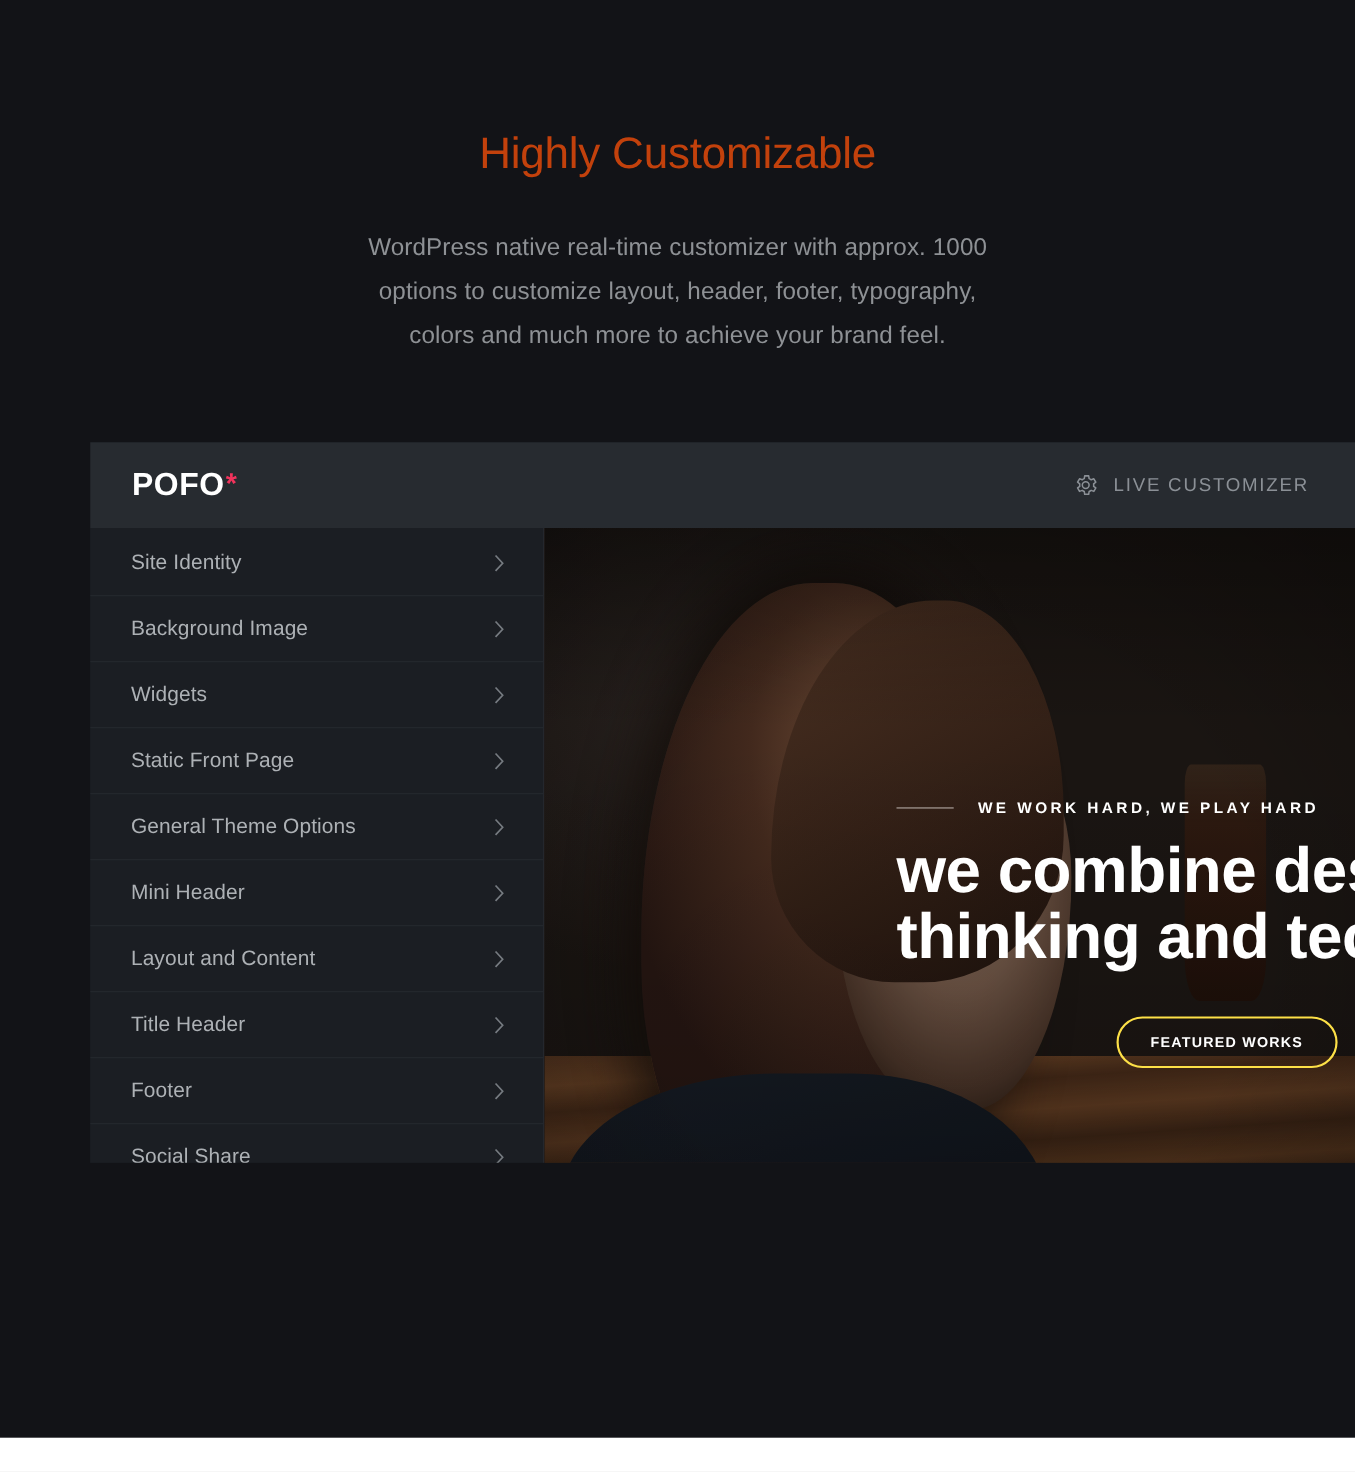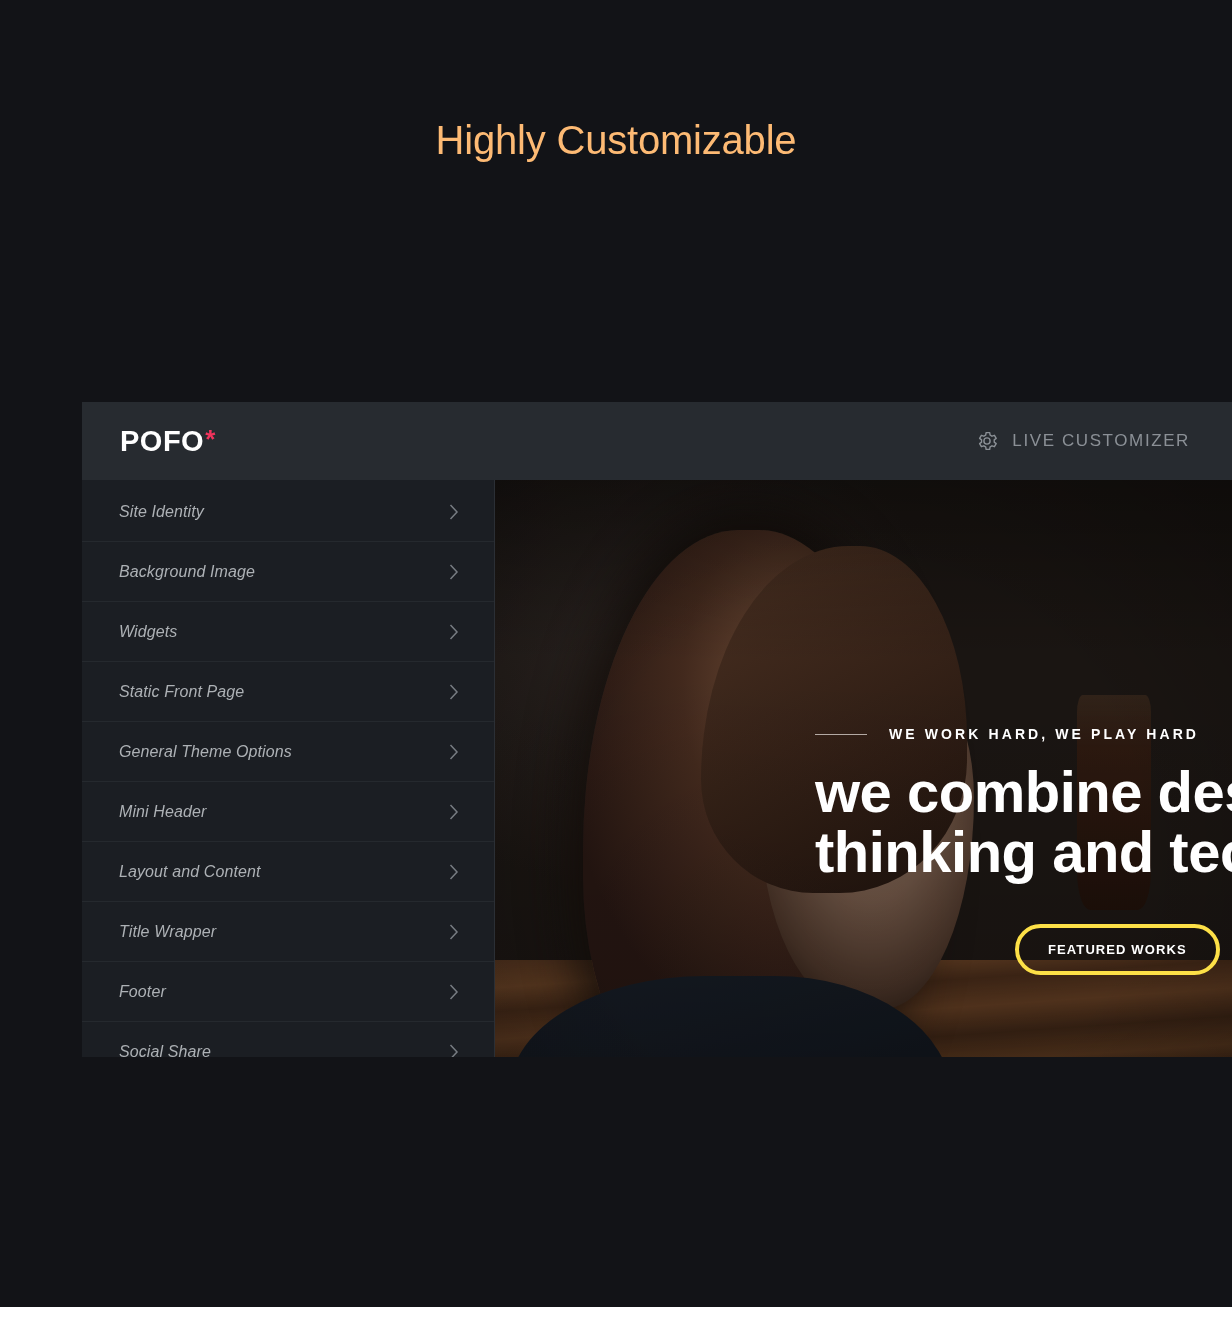--- a/index.html
+++ b/index.html
@@ -21,21 +21,21 @@
   
   .intro {
     position:absolute;
     top:0; left:0; width:1232px;
     padding-top:118px;
     text-align:center;
   }
   .intro-title {
     font-size:40px;
     font-weight:400;
-    color:#fdba74;
+    color:#c2410c;
     letter-spacing:-0.2px;
     line-height:1.1;
   }
   .intro-sub {
     margin-top:43px;
     font-size:22px;
     font-weight:400;
     line-height:40px;
     color:#8e9195;
     letter-spacing:0.1px;
@@ -109,25 +109,24 @@
     height:60px;
     display:flex;
     align-items:center;
     justify-content:space-between;
     padding:0 34px 0 37px;
     border-bottom:1px solid #25292e;
     cursor:pointer;
   }
   .side-item:first-child { margin-top:2px; }
   .side-label {
-    font-size:16px;
+    font-size:19px;
     color:#adb1b5;
     font-weight:400;
     letter-spacing:0.1px;
-    font-style:italic;
   }
   .chev { display:block; width:12px; height:18px; opacity:.72; }
 
   
   .preview {
     position:relative;
     flex:1 1 auto;
     overflow:hidden;
     background:#1b1411;
   }
@@ -292,38 +291,43 @@
     font-weight:700;
     color:#ffffff;
     letter-spacing:-0.5px;
     white-space:nowrap;
   }
   .hero-btn {
     display:inline-block;
     margin-top:42px;
     margin-left:200px;
     padding:14px 29px;
-    border:4px solid #fde047;
+    border:2px solid #fde047;
     border-radius:30px;
     background:transparent;
     color:#ffffff;
     font-size:13px;
     font-weight:700;
     letter-spacing:1.1px;
     cursor:pointer;
     white-space:nowrap;
   }
 </style>
 </head>
 <body>
 
 <div class="page">
 
   <section class="intro">
     <h1 class="intro-title">Highly Customizable</h1>
+    <p class="intro-sub">
+      <span>WordPress native real-time customizer with approx. 1000</span><br>
+      <span>options to customize layout, header, footer, typography,</span><br>
+      <span>colors and much more to achieve your brand feel.</span>
+    </p>
   </section>
 
   <section class="window">
 
     <header class="win-header">
       <div class="logo">
         <span>POFO</span>
           <span class="logo-star">*</span>
       </div>
       <div class="live-cust">
@@ -390,21 +394,21 @@
         </div>
         <div class="side-item">
           <span class="side-label">Layout and Content</span>
           <span>
               <svg class="chev" viewBox="0 0 12 18" fill="none" stroke="#9aa0a6" stroke-width="1.5">
                 <path d="M2.5 2 L9 9 L2.5 16"></path>
               </svg>
             </span>
         </div>
         <div class="side-item">
-          <span class="side-label">Title Wrapper</span>
+          <span class="side-label">Title Header</span>
           <span>
               <svg class="chev" viewBox="0 0 12 18" fill="none" stroke="#9aa0a6" stroke-width="1.5">
                 <path d="M2.5 2 L9 9 L2.5 16"></path>
               </svg>
             </span>
         </div>
         <div class="side-item">
           <span class="side-label">Footer</span>
           <span>
               <svg class="chev" viewBox="0 0 12 18" fill="none" stroke="#9aa0a6" stroke-width="1.5">

